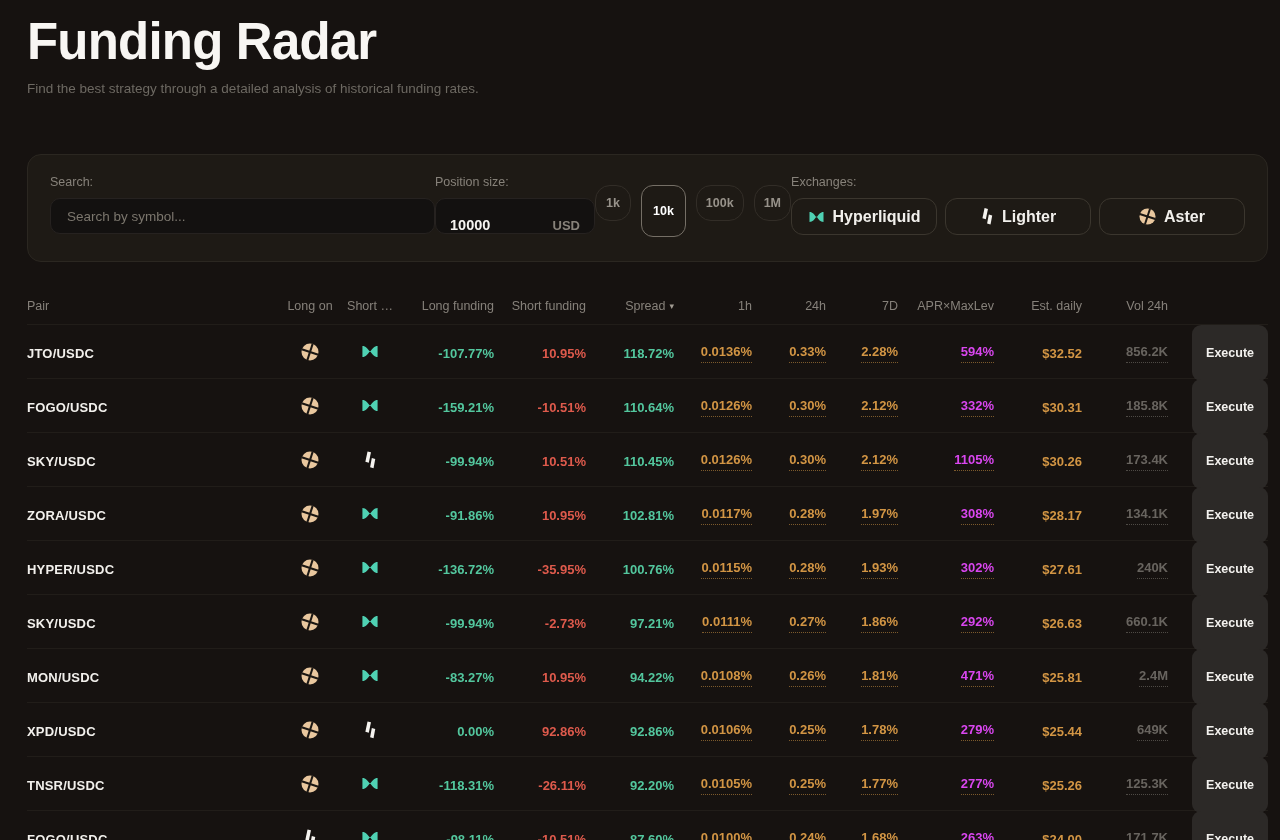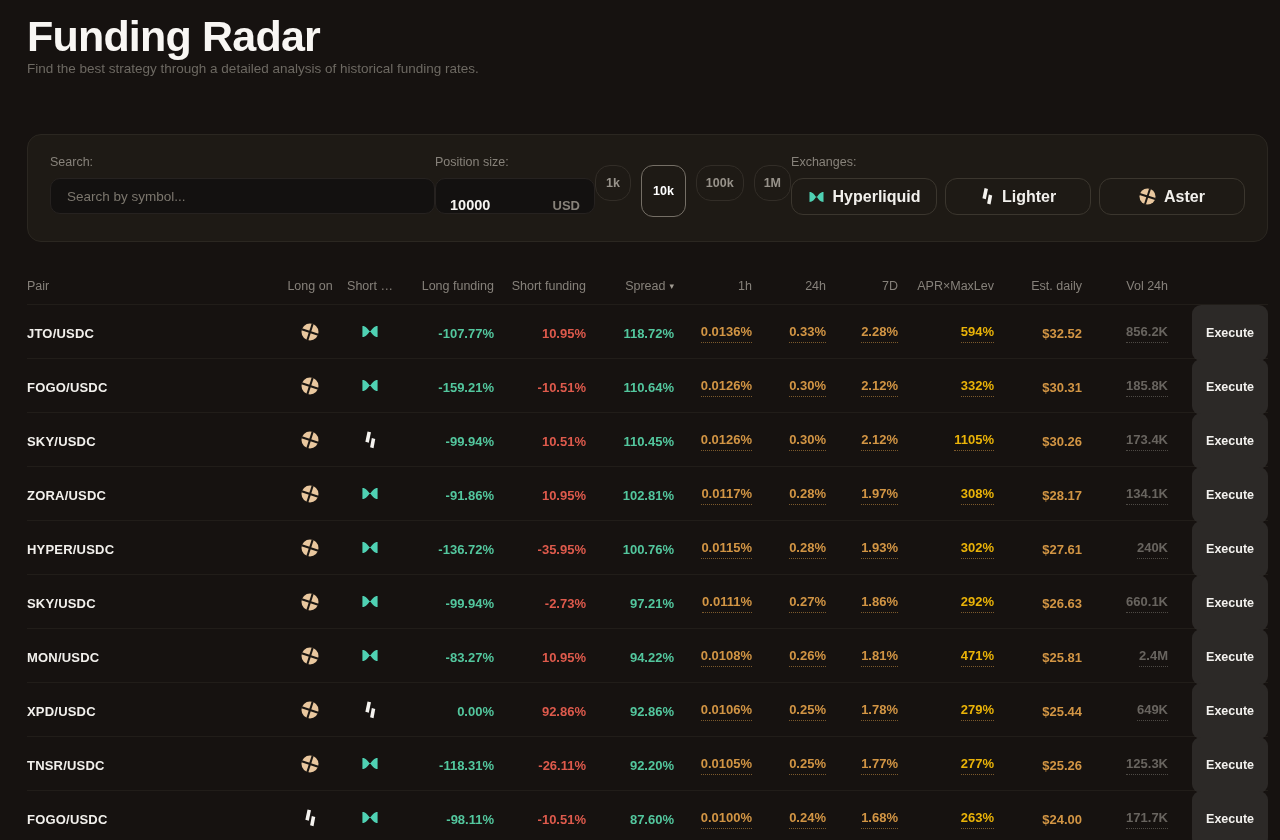--- a/index.html
+++ b/index.html
@@ -5,22 +5,22 @@
   * { margin:0; padding:0; box-sizing:border-box; }
   html,body { width:1280px; height:840px; overflow:hidden; }
   body {
     background:#161210;
     color:#f4f2ee;
     font-family:"Liberation Sans", sans-serif;
     -webkit-font-smoothing:antialiased;
   }
   .page { padding:12px 12px 0 27px; }
 
-  .title { font-size:43px; font-weight:700; letter-spacing:-0.8px; color:#f8f6f3; }
-  .subtitle { margin-top:0; font-size:13.5px; color:#6d6962; }
+  .title { font-size:51px; font-weight:700; letter-spacing:-0.8px; color:#f8f6f3; }
+  .subtitle { margin-top:10px; font-size:13.5px; color:#6d6962; }
 
   
   .panel {
     margin-top:58px;
     background:#1e1a15;
     border:1px solid #2b2721;
     border-radius:14px;
     padding:20px 22px 26px 22px;
     display:flex;
     align-items:flex-start;
@@ -82,21 +82,21 @@
   .trow { height:54px; border-top:1px solid #211d19; font-size:13px; font-weight:600; }
   .al { text-align:left; }
   .ac { text-align:center; }
   .ar { text-align:right; }
   .sort-arrow { font-size:9px; margin-left:4px; color:#a19b92; vertical-align:1px; }
 
   .pair { color:#f2f0ec; font-weight:700; letter-spacing:0.2px; font-size:13px; }
   .c-green  { color:#53c79e; }
   .c-red    { color:#de5a4c; }
   .c-orange { color:#d29544; }
-  .c-apr    { color:#eab308; font-weight:700;text-align:right; }
+  .c-apr    { color:#d946ef; font-weight:700;text-align:right; }
   .c-vol    { color:#68645f; }
   .dot-o { display:inline-block; border-bottom:1px dotted rgba(210,149,68,.55); padding-bottom:3px; cursor:help; }
   .dot-v { display:inline-block; border-bottom:1px dotted rgba(125,120,113,.55); padding-bottom:3px; cursor:help; }
 
   .exec-btn {
     background:#2c2927; border:none; border-radius:9px;
     color:#f3f1ee; font-size:12.5px; font-weight:700;
     padding:21px 14px; cursor:pointer;
     font-family:"Liberation Sans", sans-serif;
   }

